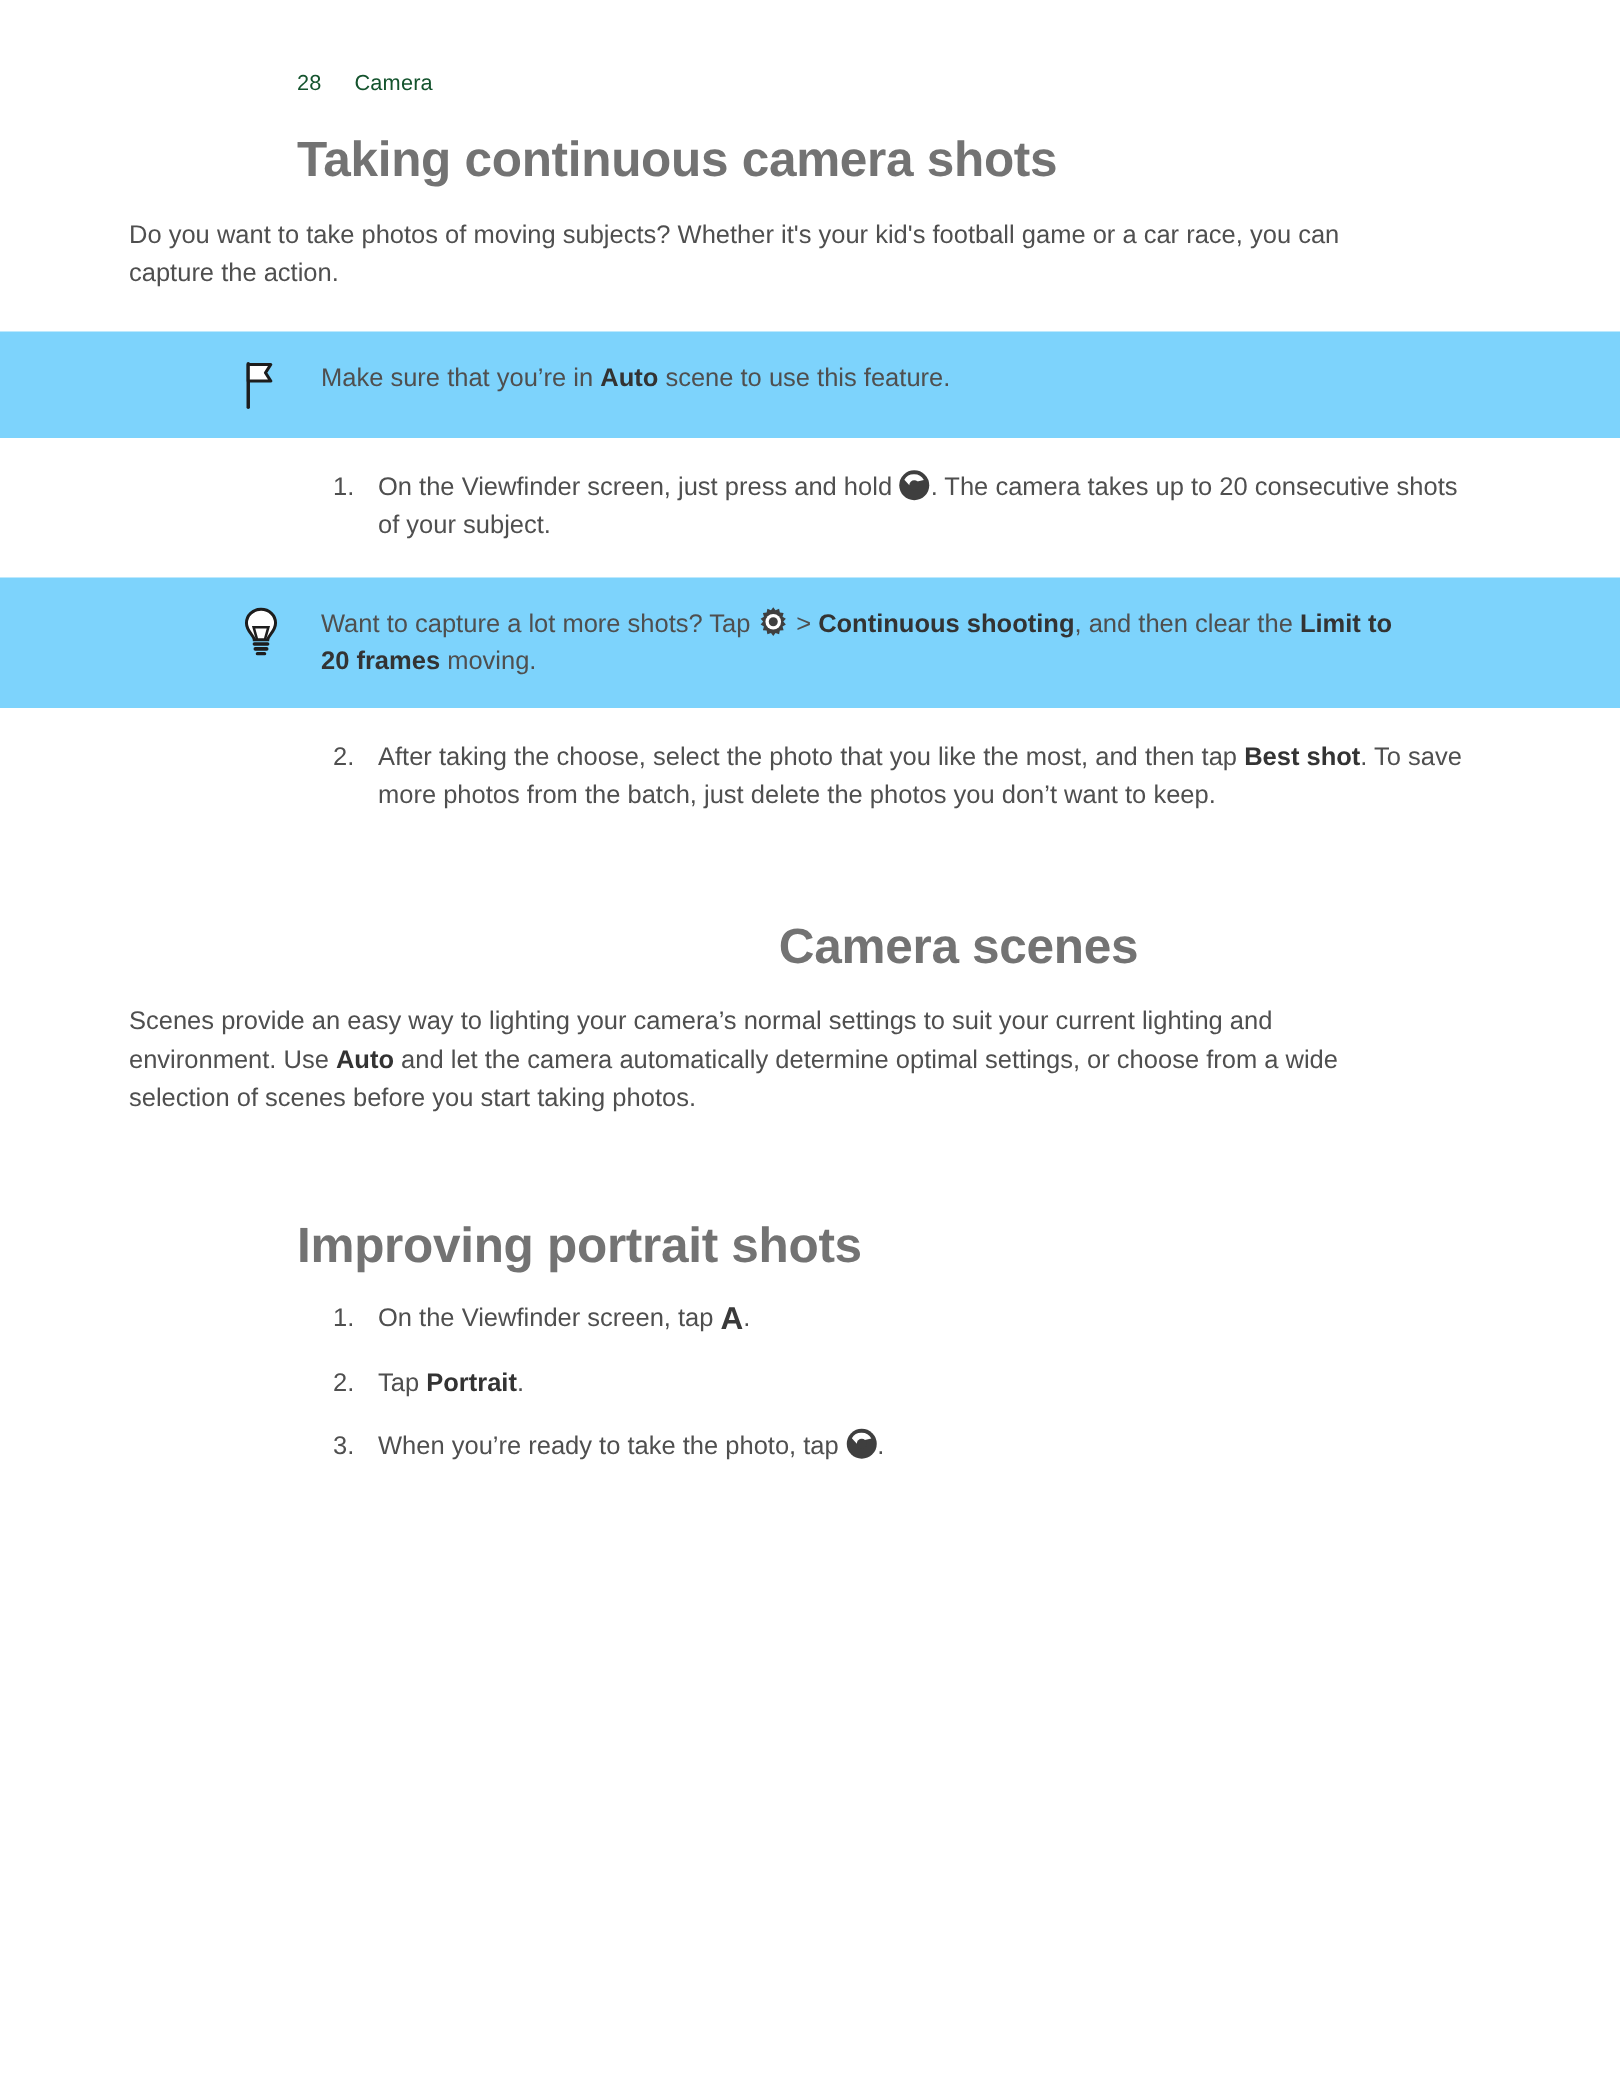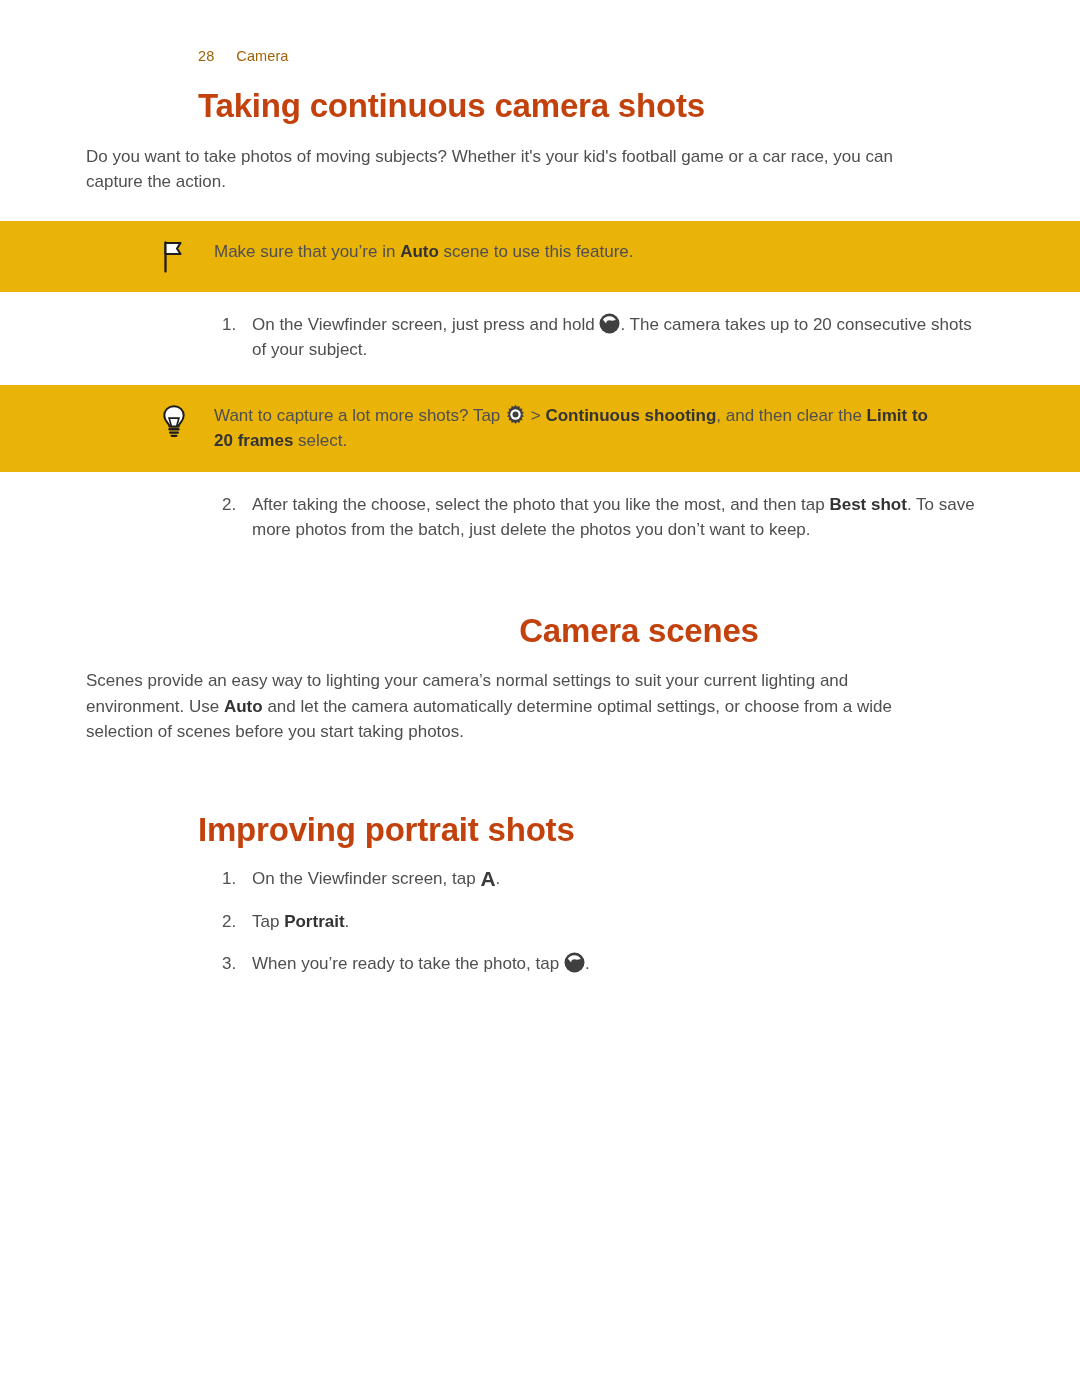--- a/index.html
+++ b/index.html
@@ -22,60 +22,60 @@
     height: 1397px;
     box-sizing: border-box;
   }
 
   
   .page-header {
     position: absolute;
     left: 198px;
     top: 48px;
     font-size: 14.5px;
-    color: #a16207;
+    color: #14532d;
     letter-spacing: 0.1px;
     white-space: nowrap;
   }
   .page-header .pg-num { margin-right: 22px; }
 
   
   .content {
     position: absolute;
     left: 0;
     top: 84px;
     width: 1080px;
   }
 
   h1.section-title {
     margin: 0;
     padding: 0 0 0 198px;
     font-size: 33px;
     font-weight: bold;
-    color: #c2410c;
+    color: #737373;
     letter-spacing: -0.2px;
     line-height: 1.2;
   }
   .title-block { padding-top: 2px; }
   .title-block.second { padding-top: 68px; text-align: center; }
   .title-block.third  { padding-top: 65px; }
 
   p.body-text {
     margin: 0;
     padding: 18px 130px 0 86px;
     font-size: 17px;
     line-height: 25.5px;
     color: #4f4f4f;
   }
 
   
   .callout {
     position: relative;
     margin: 22px 0 0 0;
-    background: #eab308;
+    background: #7dd3fc;
     min-height: 38px;
     padding: 18px 40px 18px 0;
     box-sizing: border-box;
   }
   .callout-inner {
     display: flex;
     align-items: flex-start;
     padding-left: 150px;
   }
   .callout-icon {
@@ -199,21 +199,21 @@
             </svg>
           </span>
         </div>
         <div class="callout-text">
           <span>Want to capture a lot more shots? Tap </span><span class="icn"><svg width="21" height="21" viewBox="0 0 21 21">
                 <g fill="#3f3f3f">
                   <path d="M10.5 0.8 l1.5 2.0 l2.4 -0.9 l0.5 2.5 l2.5 0.3 l-0.7 2.5 l2.2 1.3 l-1.7 1.9 l1.7 1.9 l-2.2 1.3 l0.7 2.5 l-2.5 0.3 l-0.5 2.5 l-2.4 -0.9 l-1.5 2.0 l-1.5 -2.0 l-2.4 0.9 l-0.5 -2.5 l-2.5 -0.3 l0.7 -2.5 l-2.2 -1.3 l1.7 -1.9 l-1.7 -1.9 l2.2 -1.3 l-0.7 -2.5 l2.5 -0.3 l0.5 -2.5 l2.4 0.9 Z"></path>
                 </g>
                 <circle cx="10.5" cy="10.5" r="5.2" fill="#ffffff"></circle>
                 <circle cx="10.5" cy="10.5" r="3.0" fill="#3f3f3f"></circle>
-              </svg></span><span> &gt; </span><b>Continuous shooting</b><span>, and then clear the </span><b>Limit to 20 frames</b><span> select.</span>
+              </svg></span><span> &gt; </span><b>Continuous shooting</b><span>, and then clear the </span><b>Limit to 20 frames</b><span> moving.</span>
         </div>
       </div>
     </div>
 
     <ol class="steps first-list">
       <li>
         <span class="num">2.</span><span>After taking the choose, select the photo that you like the most, and then tap </span><b>Best shot</b><span>. To save more photos from the batch, just delete the photos you don’t want to keep.</span>
       </li>
     </ol>
 

